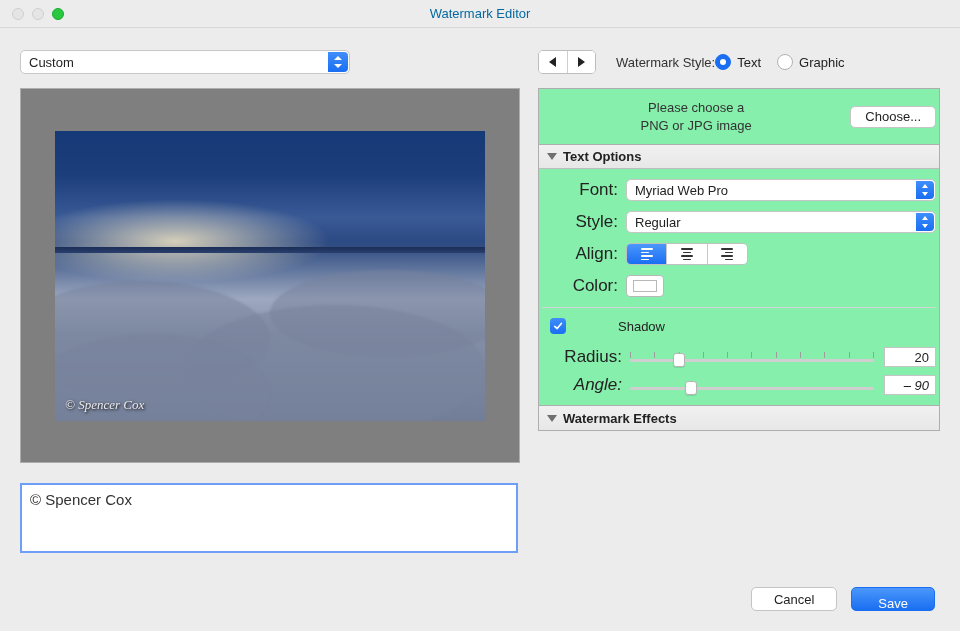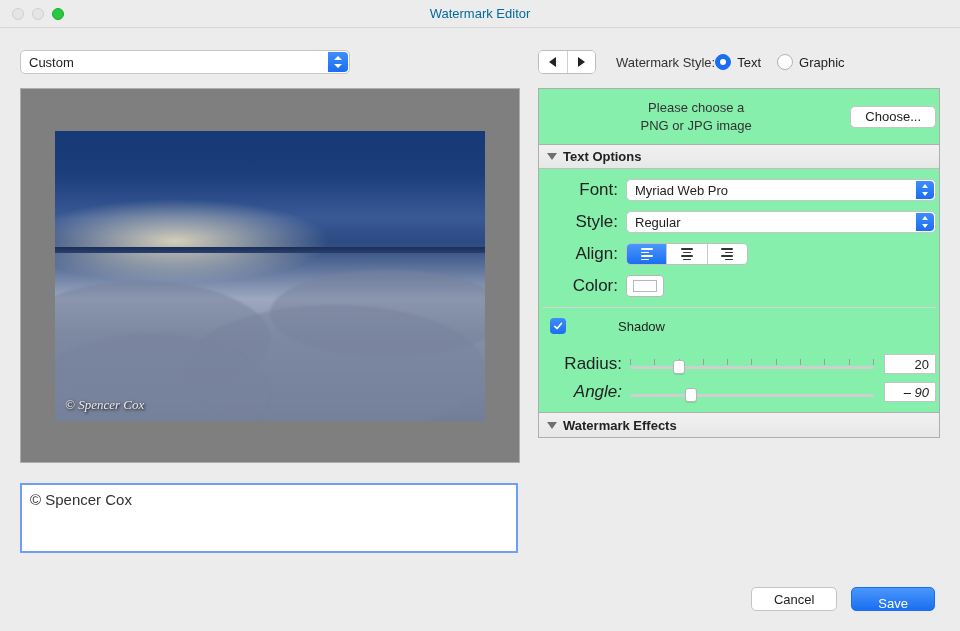--- a/index.html
+++ b/index.html
@@ -196,21 +196,21 @@
   .color-well {
     width: 38px; height: 22px; border: 1px solid #b8b8b8; border-radius: 4px;
     display: flex; align-items: center; justify-content: center; background: #fff; cursor: default;
   }
   .color-swatch {
     width: 24px; height: 12px; background: #fff; border: 1px solid #b8b8b8;
   }
 
   .divider { height: 1px; background: #d4d4d4; margin: 4px 0 10px 0; }
 
-  .shadow-check { display: flex; align-items: center; gap: 52px; margin-bottom: 20px; padding-left: 8px;}
+  .shadow-check { display: flex; align-items: center; gap: 52px; margin-bottom: 13px; padding-left: 8px;}
   .chk {
     width: 16px; height: 16px; border-radius: 4px; background: linear-gradient(#3f8efc,#1a6ef1);
     display: flex; align-items: center; justify-content: center; cursor: default;
   }
   .chk svg { width: 10px; height: 10px; }
 
   .slider-row { display: flex; align-items: center; margin-bottom: 8px; }
   .slider-row:last-child { margin-bottom: 0; font-style: italic; }
   .slider-row .lbl { width: 88px; }
   .slider-row .slider { flex: 1; position: relative; height: 18px; }

